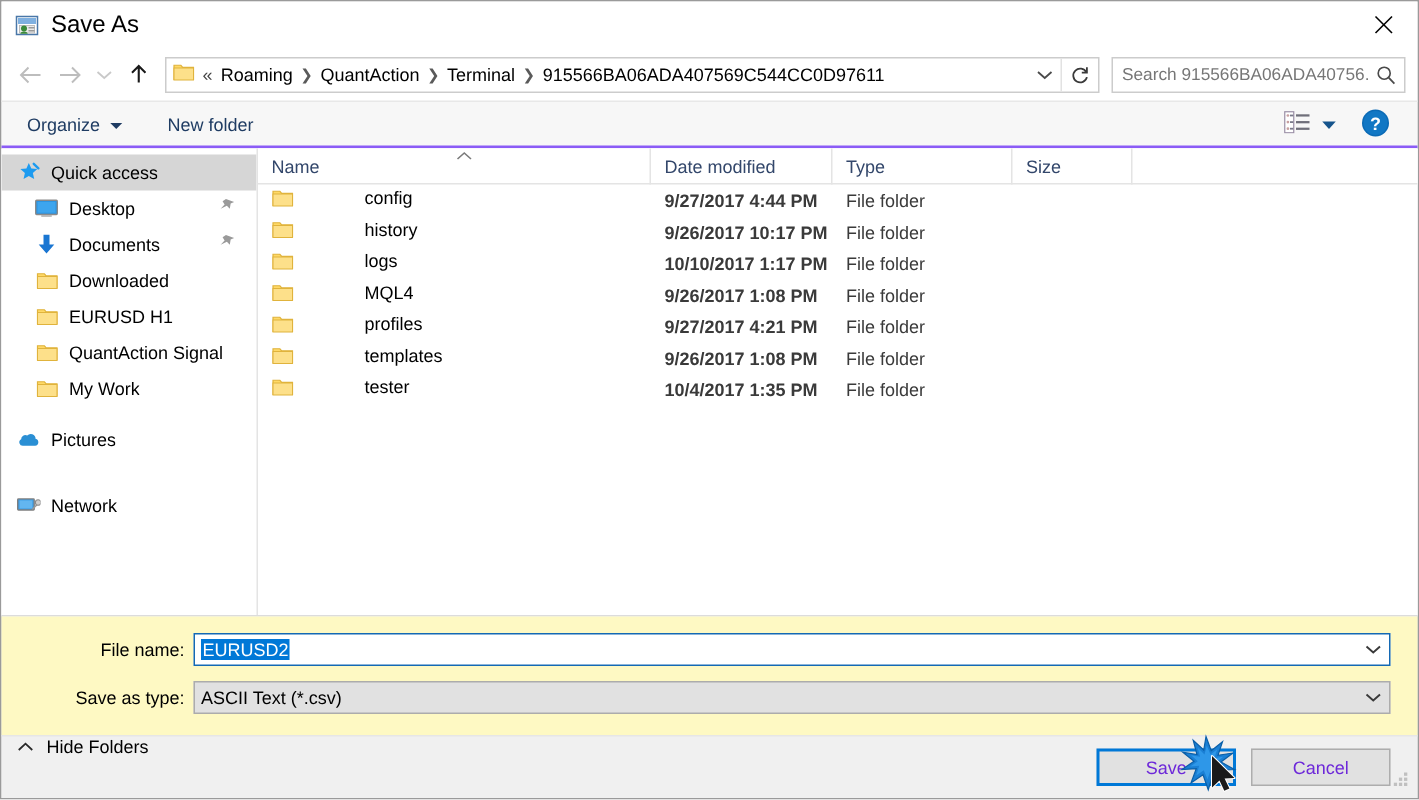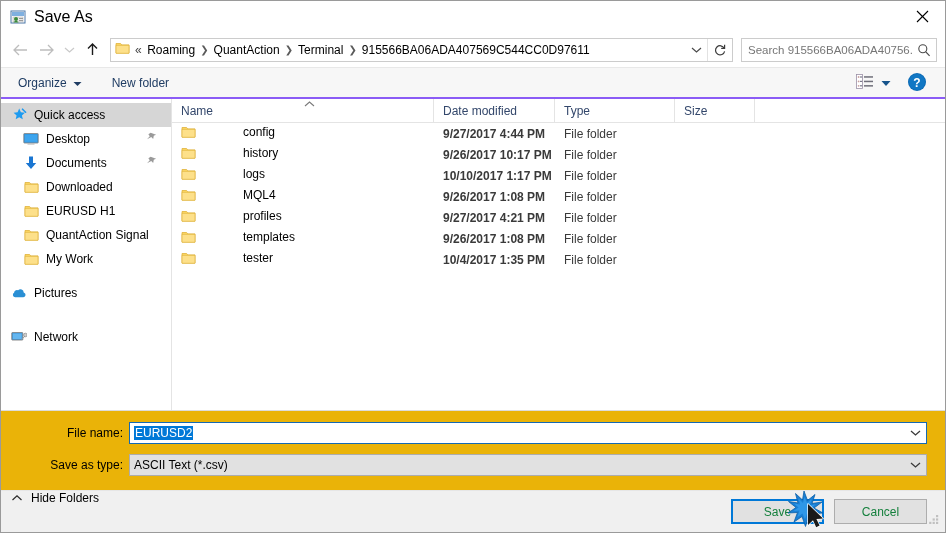--- a/index.html
+++ b/index.html
@@ -165,21 +165,21 @@
     font-size: 12px; color: #000;
   }
   .cell-name { width: 262px; display: flex; align-items: flex-start; padding-left: 9px; flex:none;gap:39px;}
   .cell-name .fname { margin-left: 8px; }
   .cell-date { width: 121px; padding-left: 9px; color: #3a3a3a; flex:none;font-weight:bold;}
   .cell-type { width: 120px; padding-left: 9px; color: #3a3a3a; flex:none;}
   .cell-size { width: 80px; padding-left: 9px; color: #3a3a3a; flex:none;}
 
   
   .footer-form {
-    background: #eab308;
+    background: #fef9c3;
     padding: 9px 0 6px 0;
     flex: none;
   }
   .form-row { display: flex; align-items: center; height: 25px; margin-bottom: 7px;}
   .form-label {
     width: 128px; flex: none; text-align: right; padding-right: 6px;
     font-size: 12px; color: #000;
   }
   .field {
     flex: 1 1 auto; height: 22px; margin-right: 18px;
@@ -199,21 +199,21 @@
     display: flex; align-items: flex-start;
     padding-left: 10px;
     position: relative;
     border-top: 1px solid #e6e6e6;
   }
   .hide-folders { display: flex; align-items: center; gap: 8px; font-size: 12px; color:#000;}
   .btns { position: absolute; right: 18px; top: 8px; display: flex; gap: 10px; }
   .btn {
     width: 93px; height: 25px;
     display: flex; align-items: center; justify-content: center;
-    font-size: 12px; color: #15803d;
+    font-size: 12px; color: #6d28d9;
     background: #e1e1e1; border: 1px solid #adadad;
   }
   .btn.default { border: 2px solid #0078d7; background: #e1e1e1; }
   .grip { position: absolute; right: 4px; bottom: 3px; }
   .cursor-layer { position: absolute; left: 770px; top: 487px; width: 70px; height: 46px; pointer-events: none;}
 </style>
 </head>
 <body>
 
 <div id="dialog">

